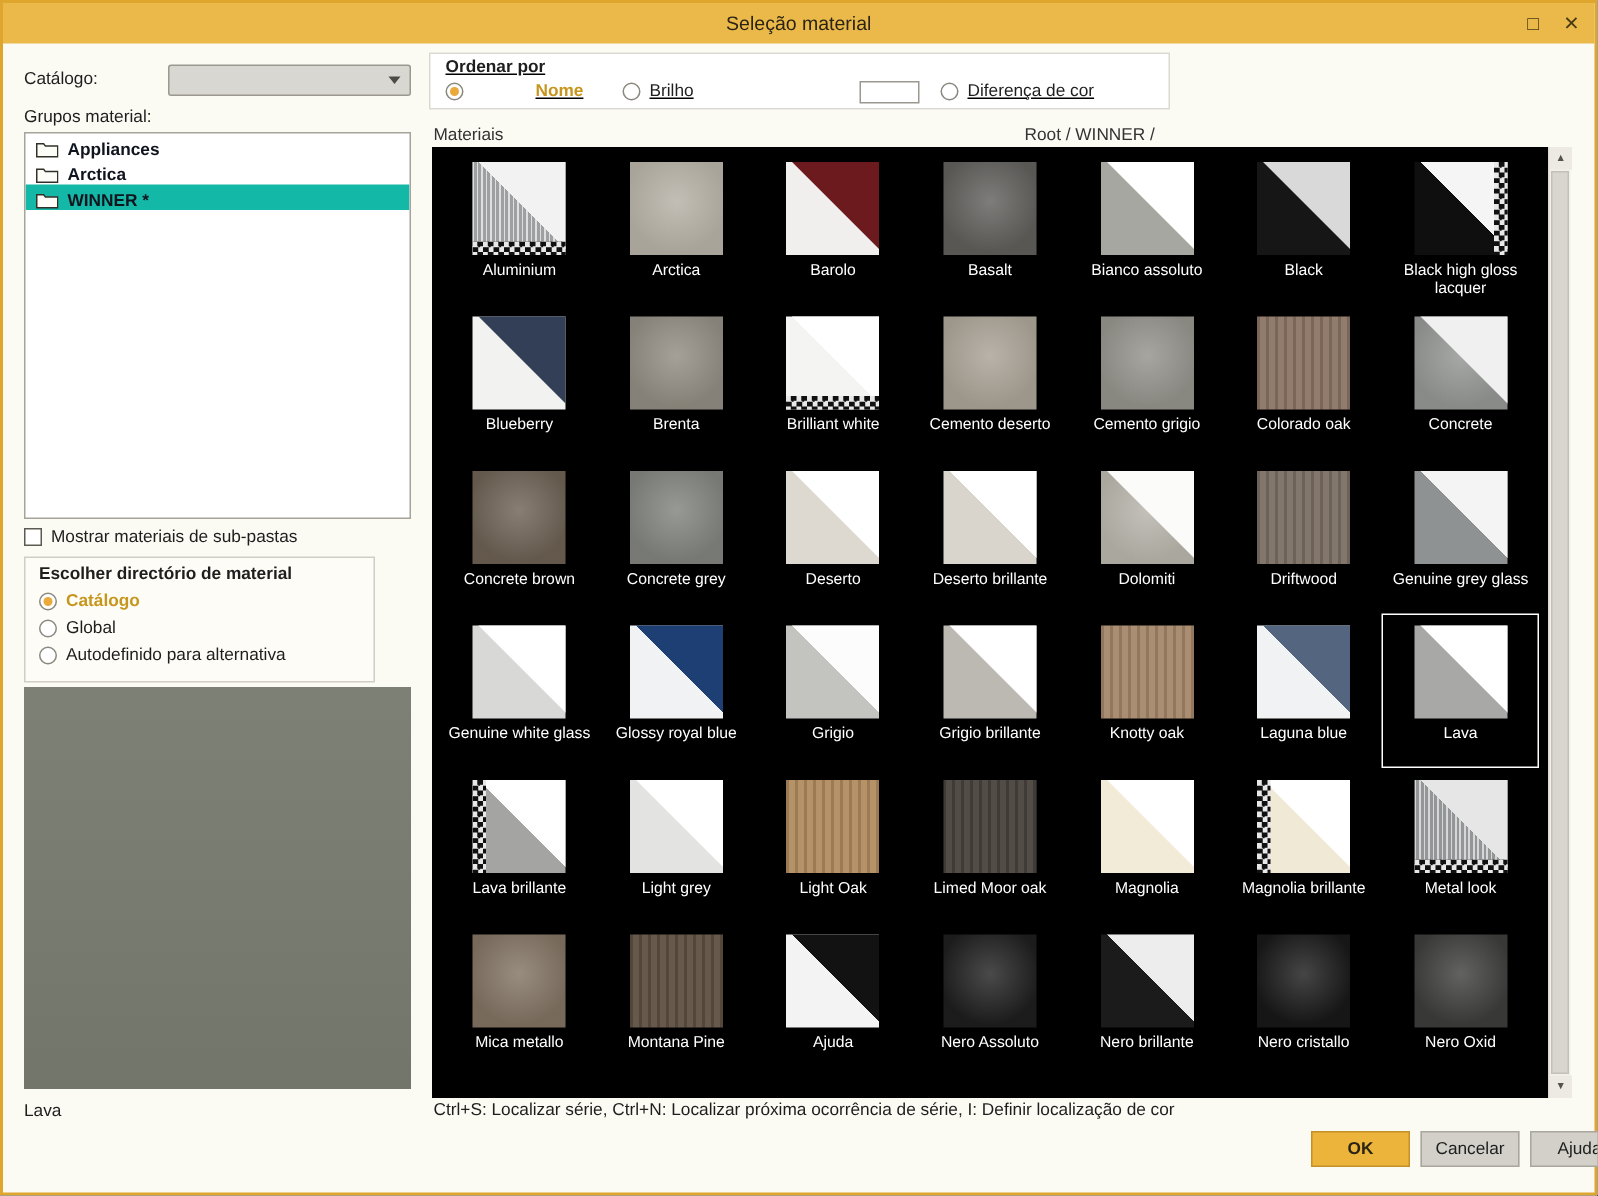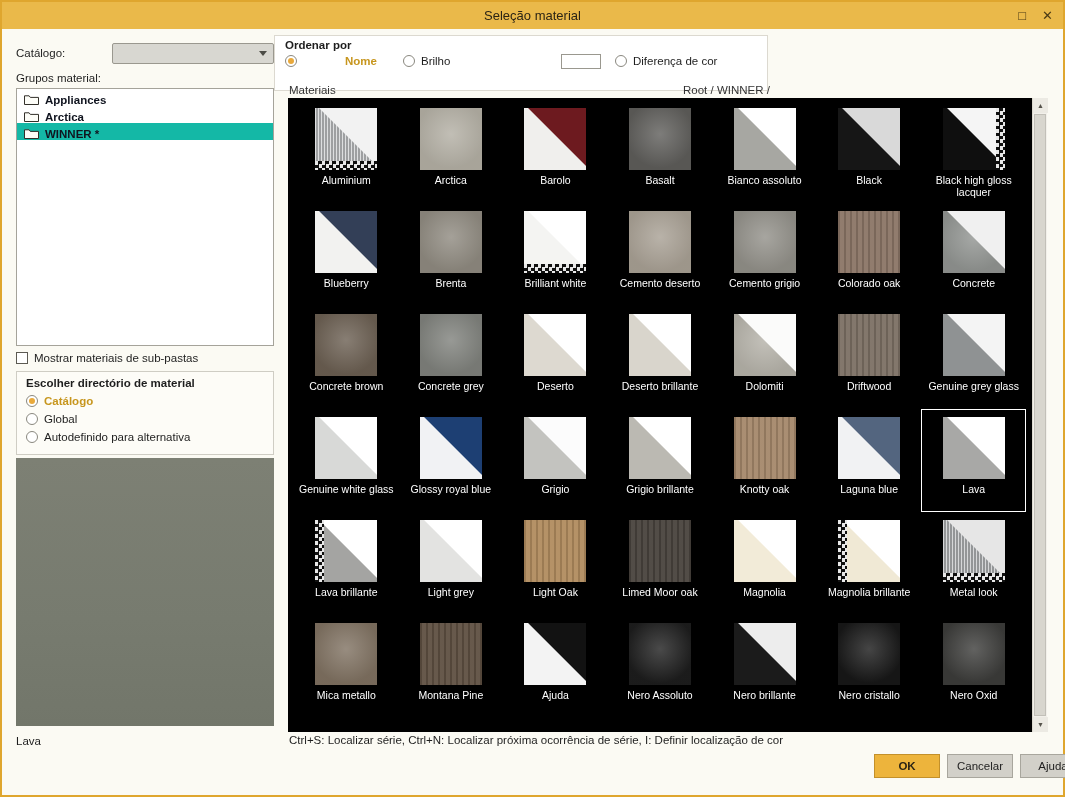--- a/index.html
+++ b/index.html
@@ -41,41 +41,42 @@
     font-size:11.5px; font-weight:bold; color:#10141f;
   }
   .tree-row.sel { background:#14b8a6; }
   .folder-ic { display:flex; }
   .checkrow {
     position:absolute; left:14px; top:350px;
     display:flex; align-items:center; gap:6px; font-size:11.5px; color:#1e1e1e;
   }
   .checkbox { width:12px; height:12px; background:#fff; border:1px solid #5c5a52; }
   .groupbox {
-    position:absolute; left:14px; top:369px; width:258px; height:84px;
+    position:absolute; left:14px; top:369px; width:234px; height:84px;
     background:#FDFCF7; border:1px solid #CFCDC4; padding:5px 9px;
   }
   .groupbox .gtitle { font-size:11.5px; font-weight:bold; color:#1e1e1e; margin-bottom:3px; }
   .radio { width:12px; height:12px; border-radius:50%; background:#fff; border:1px solid #8a887f; position:relative; flex:0 0 auto; }
   .radio.on::after {
     content:""; position:absolute; left:2px; top:2px; width:6px; height:6px;
     border-radius:50%; background:#E9A93B;
   }
   .radio-row { display:flex; align-items:center; gap:6px; font-size:11.5px; color:#1e1e1e; height:18px; }
   .radio-row.on-label .rlabel { color:#C7961E; font-weight:bold; }
   .preview {
     position:absolute; left:14px; top:456px; width:258px; height:268px;
     background:linear-gradient(180deg,#7d8074 0%,#777b6f 60%,#72766a 100%);
   }
   .preview-name { position:absolute; left:14px; top:733px; font-size:11.5px; color:#1e1e1e; }
   
   .sortbox {
-    position:absolute; left:272px; top:33px; width:494px; height:56px;
+    position:absolute; left:284px; top:33px; width:494px; height:38px;
     background:#ffffff; border:1px solid #DCD9D0;
     padding:3px 10px;
+    text-decoration:underline;
   }
   .sortbox .gtitle { font-size:11.5px; font-weight:bold; color:#1e1e1e; }
   .sort-opts { display:flex; align-items:center; margin-top:1px; }
   .sort-opts .radio-row:nth-child(1){ width:118px;gap:48px; }
   .sort-opts .radio-row:nth-child(2){ width:158px; }
   .diff-input { width:40px; height:15px; border:1px solid #9a988f; background:#fff; margin-right:8px; font-size:11px; padding:0 2px; }
   
   .mat-label { position:absolute; left:287px; top:82px; font-size:11.5px; color:#333; }
   .mat-path  { position:absolute; left:681px; top:82px; font-size:11.5px; color:#333; }
   

